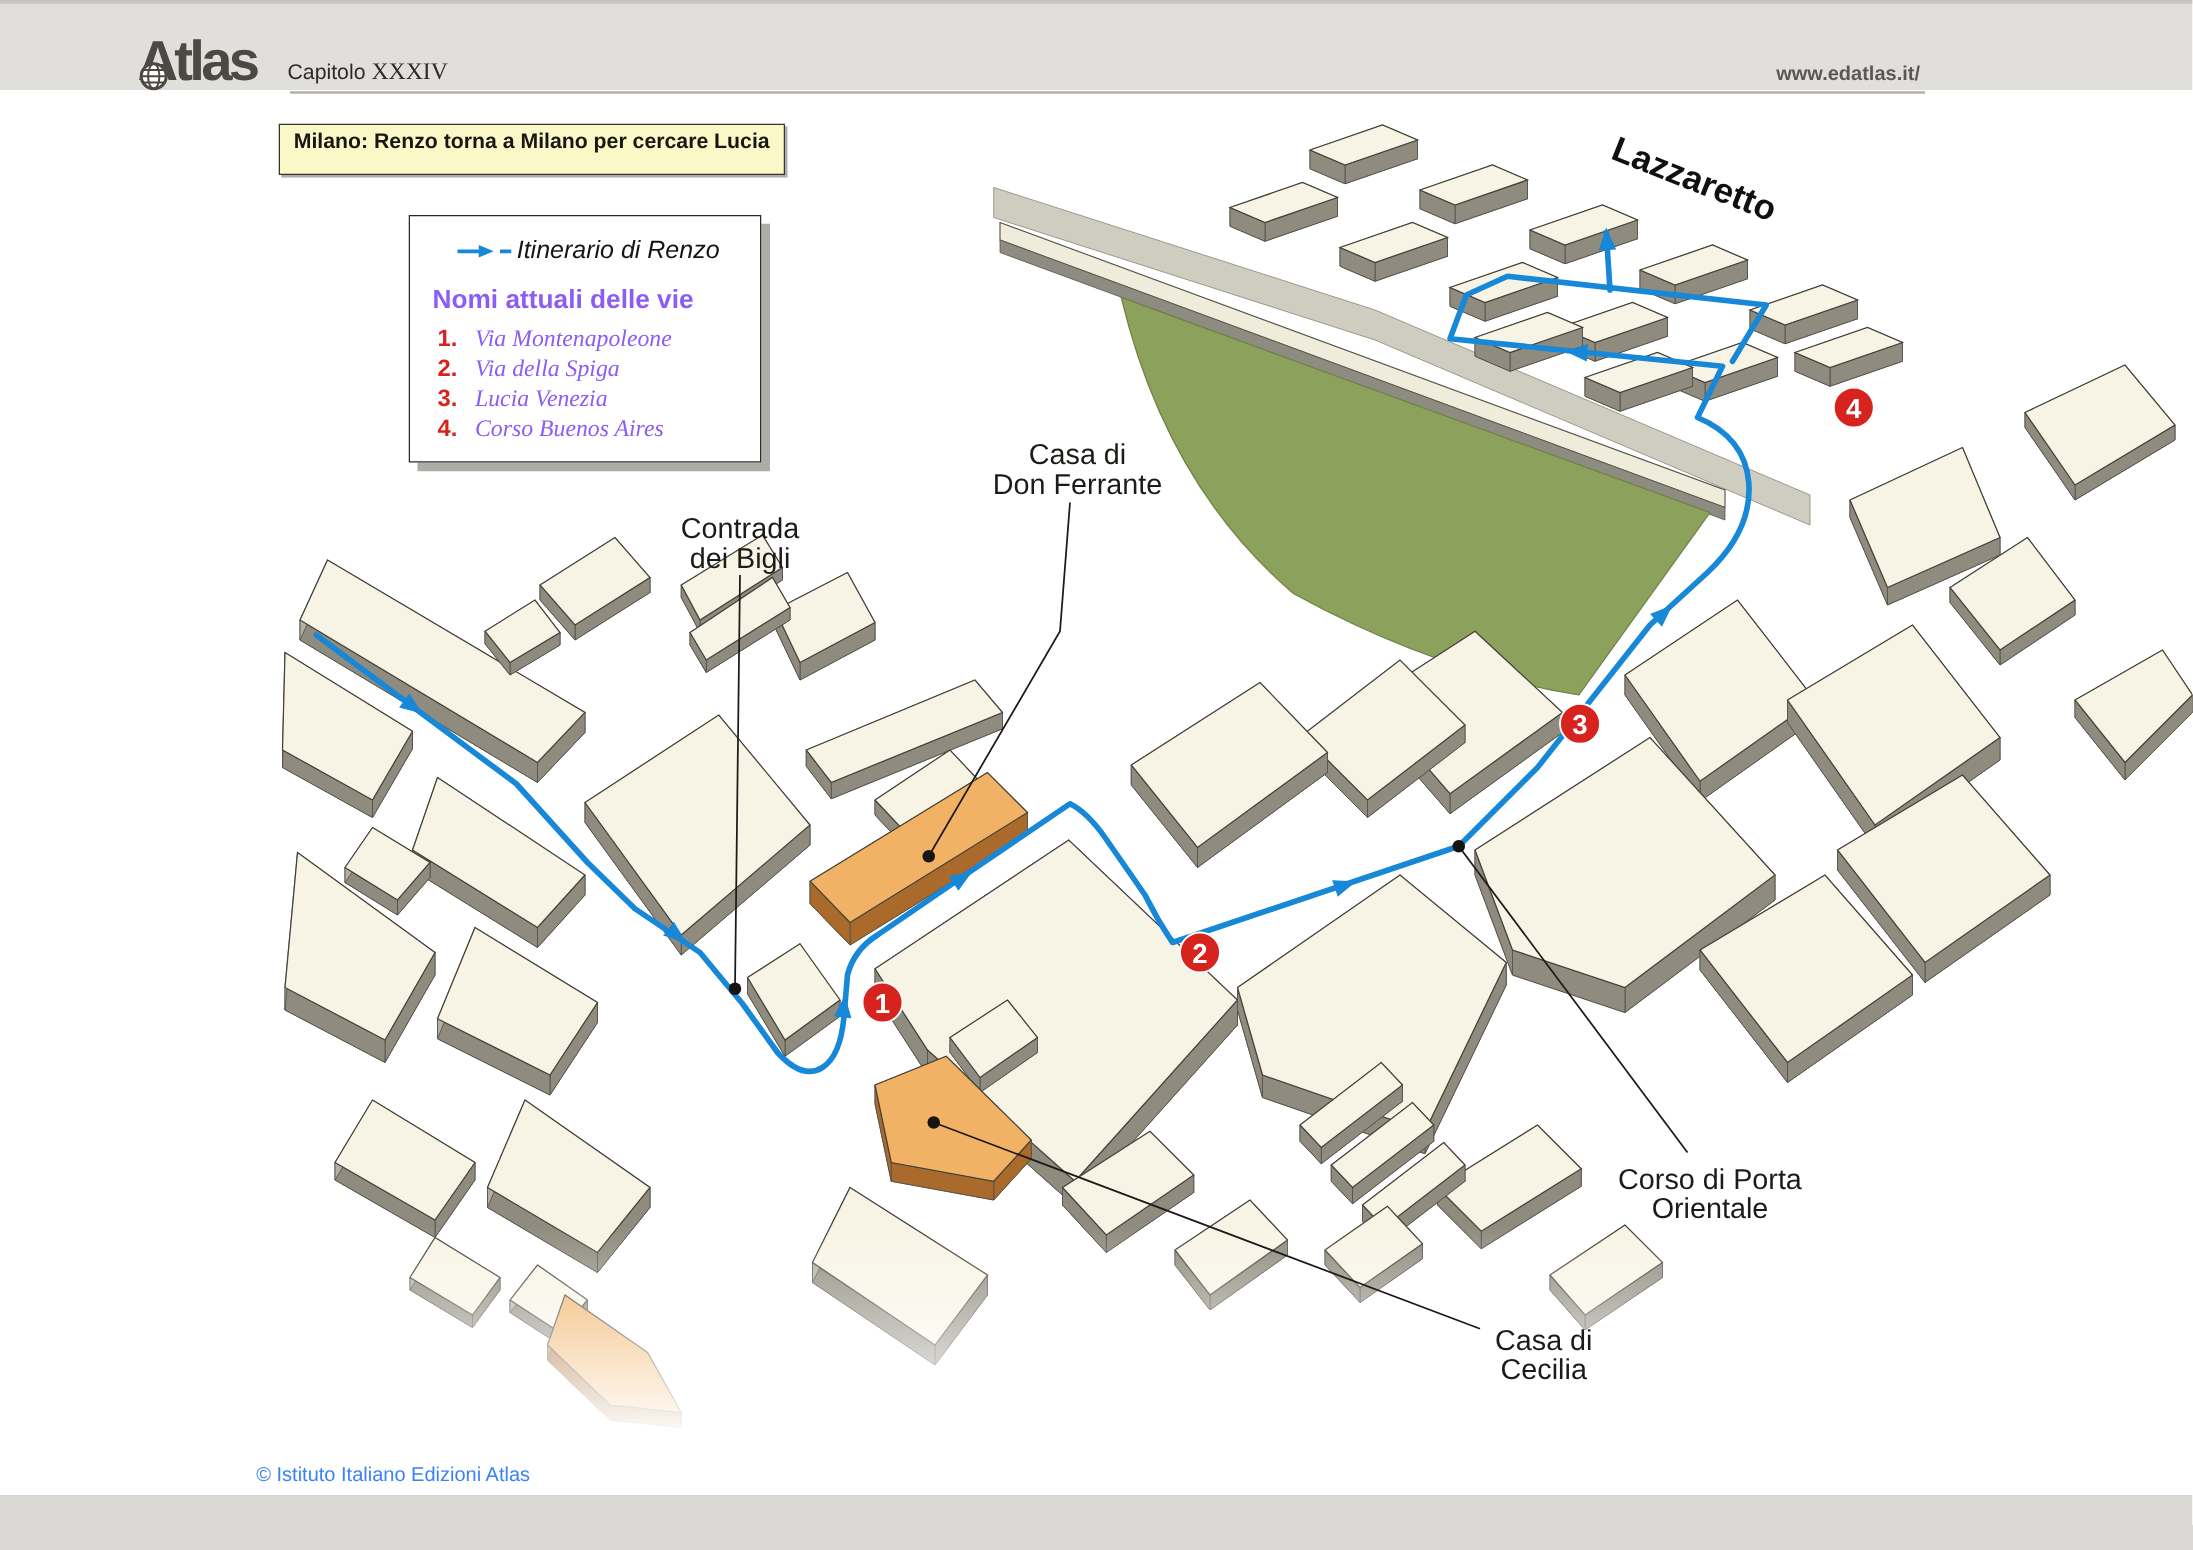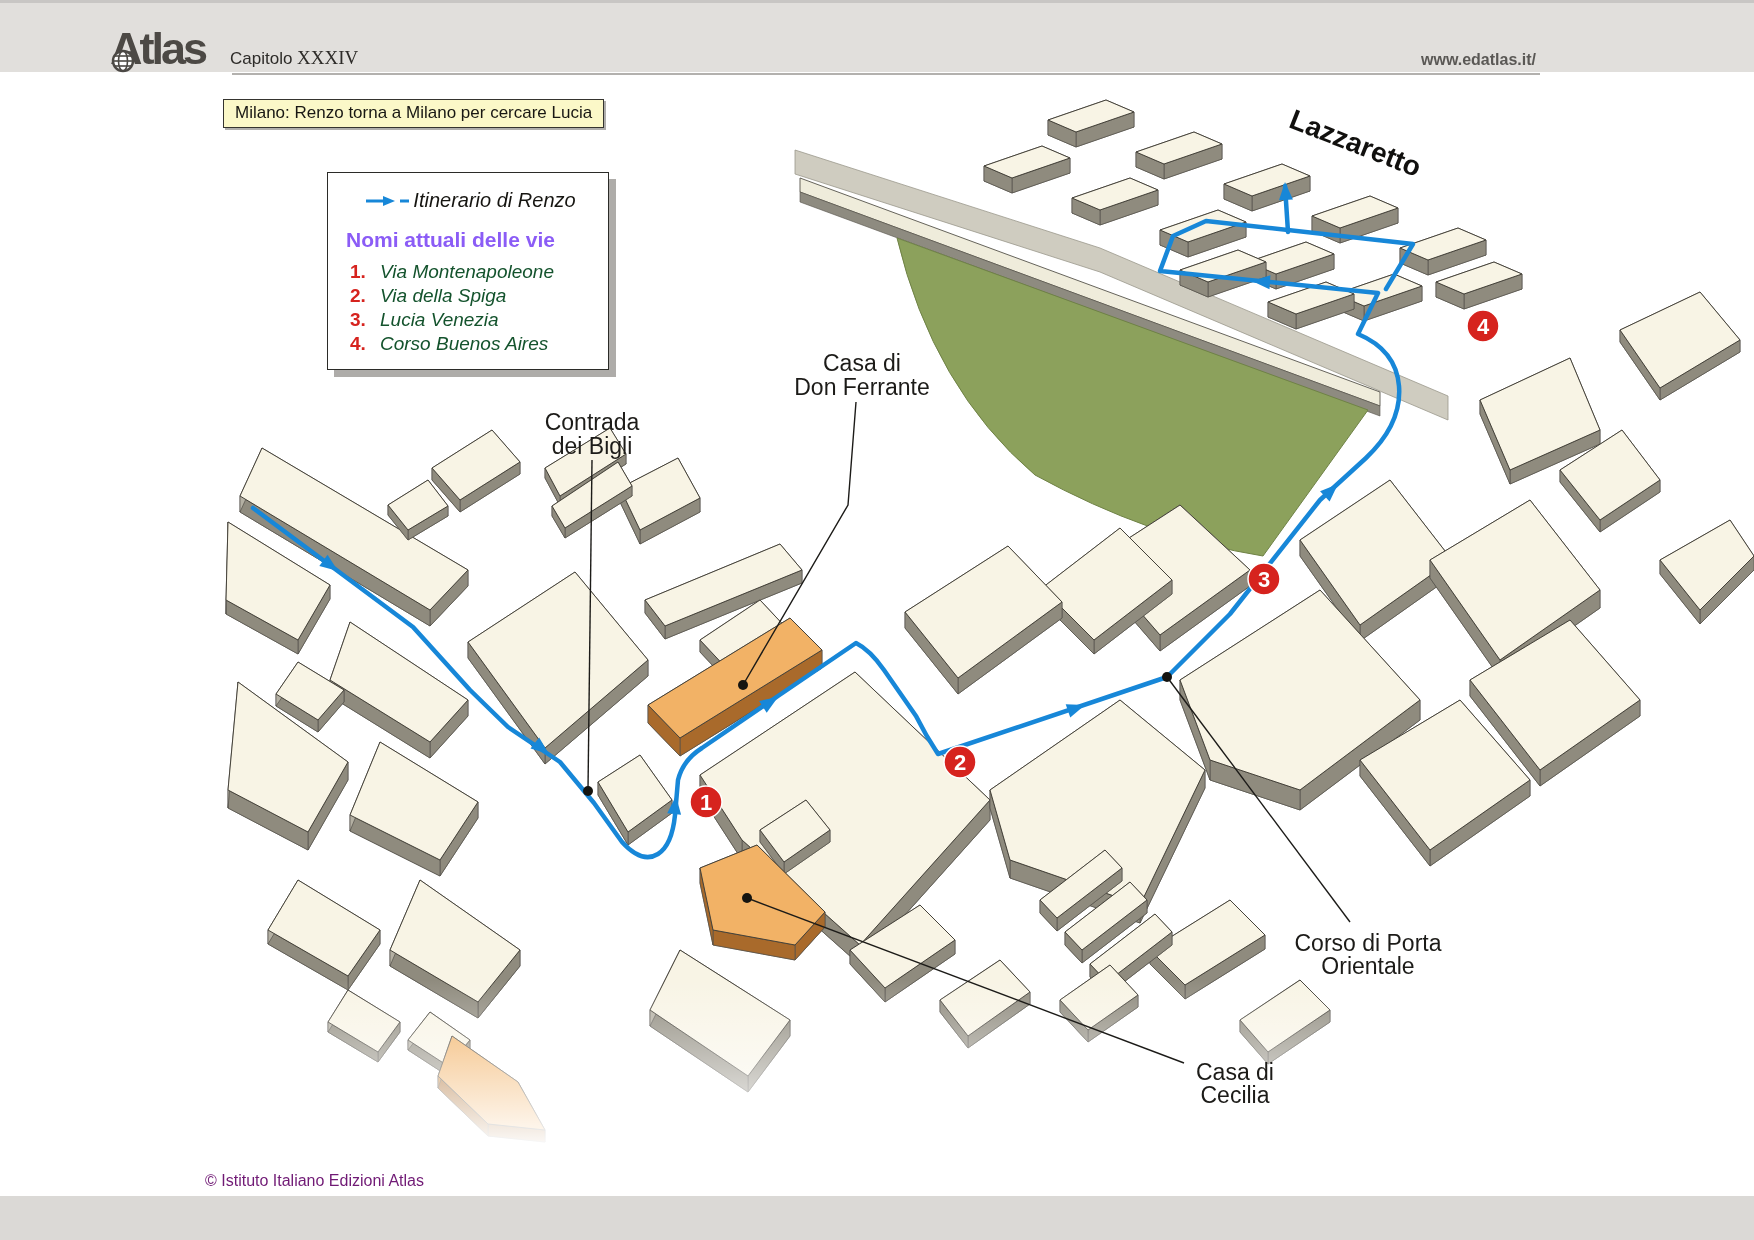--- a/index.html
+++ b/index.html
@@ -28,44 +28,44 @@
   }
   .chapter .roman{font-family:"Liberation Serif",serif;font-size:19px;}
   .site-url{
     position:absolute;right:218px;top:48px;font-size:16px;font-weight:bold;color:#5a5855;
   }
   
   .footer-bar{
     position:absolute;left:0;bottom:0;width:1754px;height:44px;background:#dbd9d6;
   }
   .copyright{
-    position:absolute;left:205px;top:1172px;font-size:16px;color:#701a75;
+    position:absolute;left:205px;top:1172px;font-size:16px;color:#3b82f6;
   }
   
   .title-box{
     position:absolute;left:223px;top:99px;
     background:#fbf8c8;border:1px solid #35342f;
     box-shadow:2px 2px 0 rgba(110,108,104,.55);
-    padding:3px 11px 4px 11px;font-size:17px;font-weight:normal;color:#181713;
+    padding:3px 11px 16px 11px;font-size:17px;font-weight:bold;color:#181713;
     white-space:nowrap;
   }
   
   .legend{
     position:absolute;left:327px;top:172px;width:282px;
     background:#ffffff;border:1px solid #2b2b28;
     box-shadow:7px 7px 0 #aeaca9;
     padding:16px 14px 14px 18px;box-sizing:border-box;
   }
   .legend-itinerary{display:flex;align-items:center;justify-content:center;gap:3px;}
   .legend-itinerary .lbl{font-style:italic;font-size:20px;color:#161511;}
   .legend-heading{font-weight:bold;font-size:21px;color:#8b5cf6;margin:16px 0 8px 0;}
   .legend-list{display:flex;flex-direction:column;gap:1px;}
   .legend-item{display:flex;font-size:19px;line-height:23px;}
   .legend-item .num{color:#d6231e;font-weight:bold;width:30px;flex:0 0 30px;text-align:left;padding-left:4px;}
-  .legend-item .nm{font-style:italic;color:#14532d;}
+  .legend-item .nm{font-style:italic;color:#8b5cf6;font-family:Liberation Serif, serif;}
   
   svg.map{position:absolute;left:0;top:0;}
   text.maplabel{font-family:"Liberation Sans",sans-serif;font-size:23px;fill:#1c1b18;}
   text.area-label{font-family:"Liberation Sans",sans-serif;font-size:28px;font-weight:bold;fill:#11100e;}
   text.marker-num{font-family:"Liberation Sans",sans-serif;font-size:22px;font-weight:bold;fill:#ffffff;text-anchor:middle;}
 </style>
 </head>
 <body>
 
 <svg class="map" width="1754" height="1240" viewBox="0 0 1754 1240">

